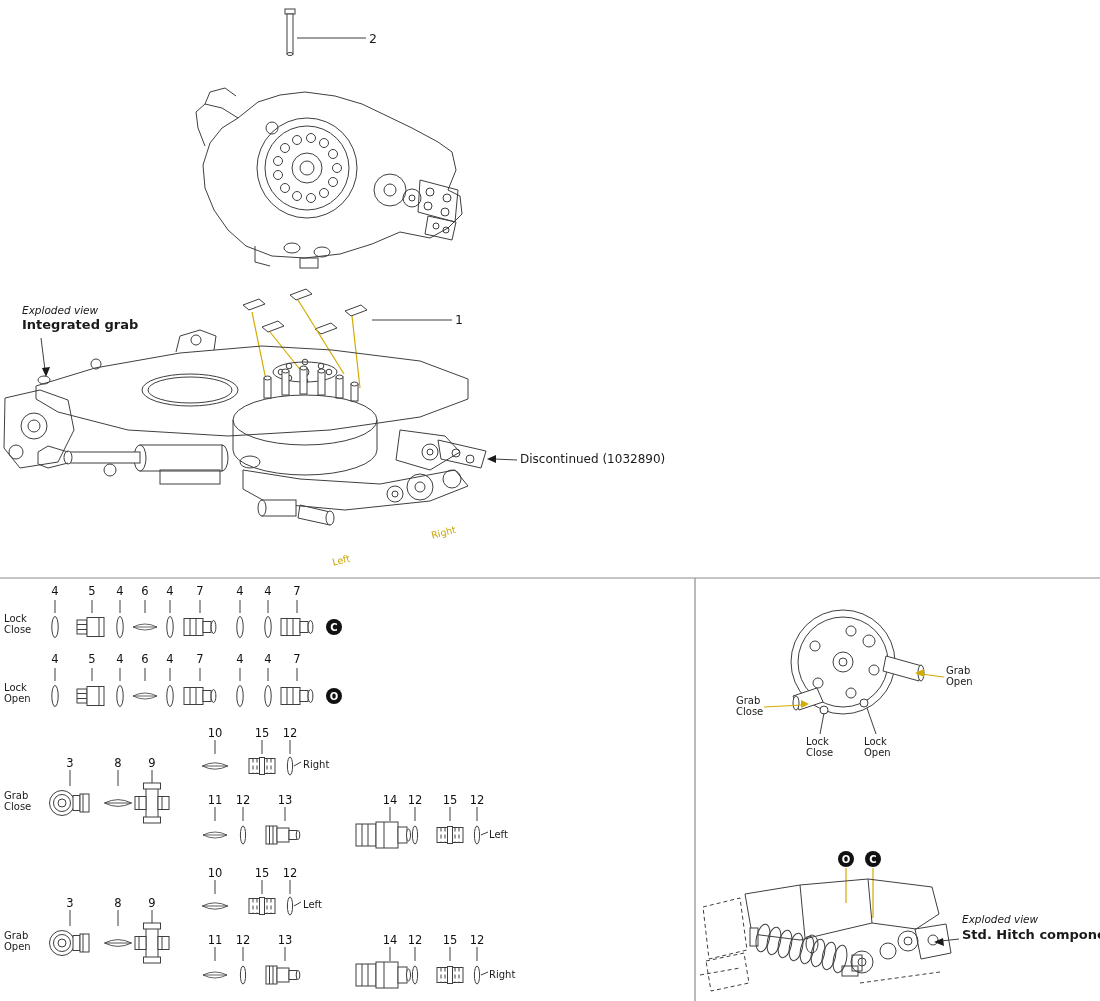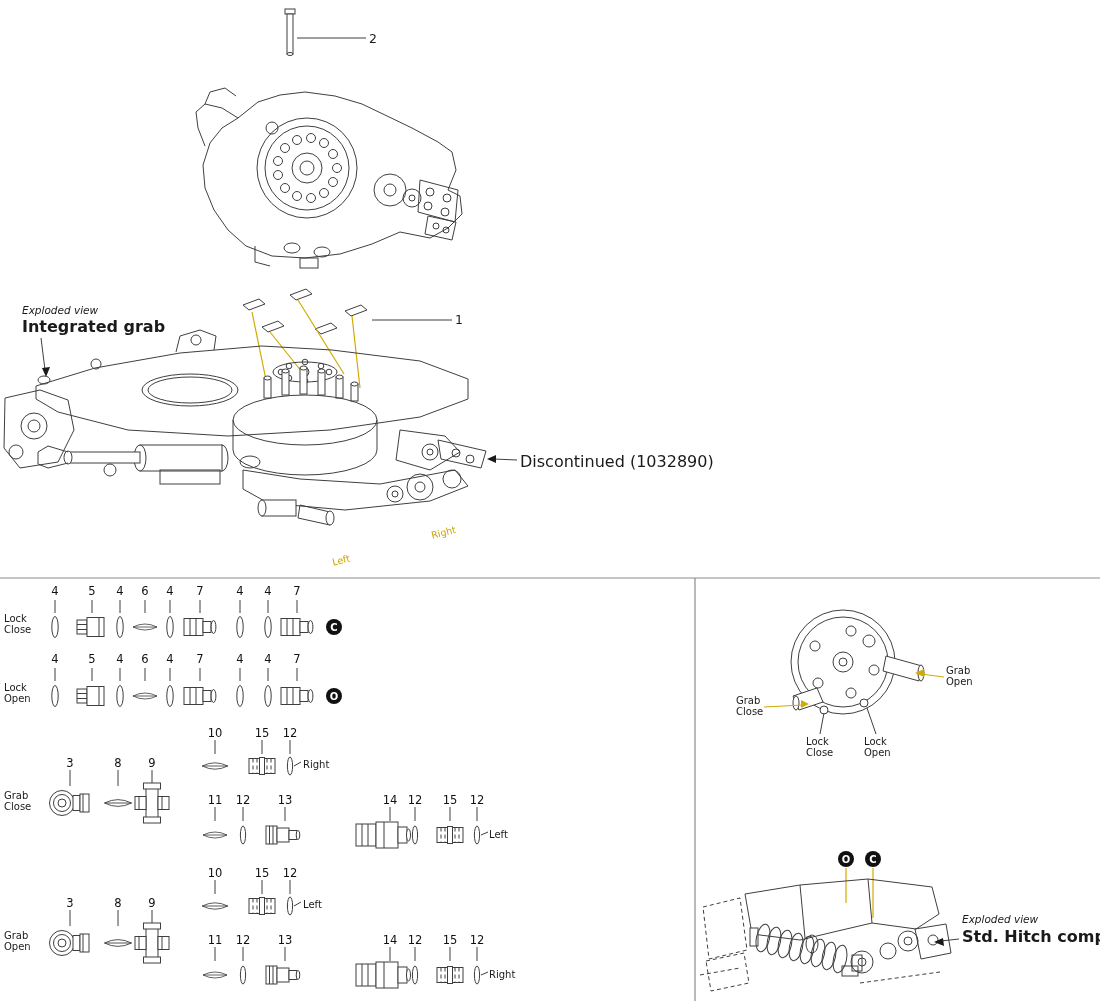--- a/index.html
+++ b/index.html
@@ -6,22 +6,22 @@
   #canvas{position:relative;width:1100px;height:1001px;background:#ffffff;overflow:hidden;
           font-family:"DejaVu Sans", sans-serif;}
   svg{position:absolute;left:0;top:0;}
   .ln{fill:none;stroke:#3f3f3f;stroke-width:1;}
   .fw{fill:#ffffff;stroke:#3f3f3f;stroke-width:1;}
   .yl{fill:none;stroke:#d2ab00;stroke-width:1.2;}
   .dash{stroke-dasharray:4 3;}
   .t{position:absolute;color:#1a1a1a;white-space:nowrap;}
   .t10{font-size:10px;line-height:11px;}
   .t105{font-size:10.5px;}
-  .t11{font-size:16px;}
-  .t12{font-size:16px;}
+  .t11{font-size:12px;}
+  .t12{font-size:13px;}
   .t125{font-size:12.5px;}
   .it{font-style:italic;}
   .b{font-weight:bold;}
   .yel{color:#c9a400;font-size:9.5px;}
   .rot{transform:rotate(-14deg);transform-origin:left top;}
   .num{position:absolute;width:24px;text-align:center;font-size:11.5px;color:#111;}
   .badge{position:absolute;width:16px;height:16px;border-radius:50%;background:#111;color:#fff;
          font-size:10px;font-weight:bold;display:flex;align-items:center;justify-content:center;}
 </style>
 </head>

